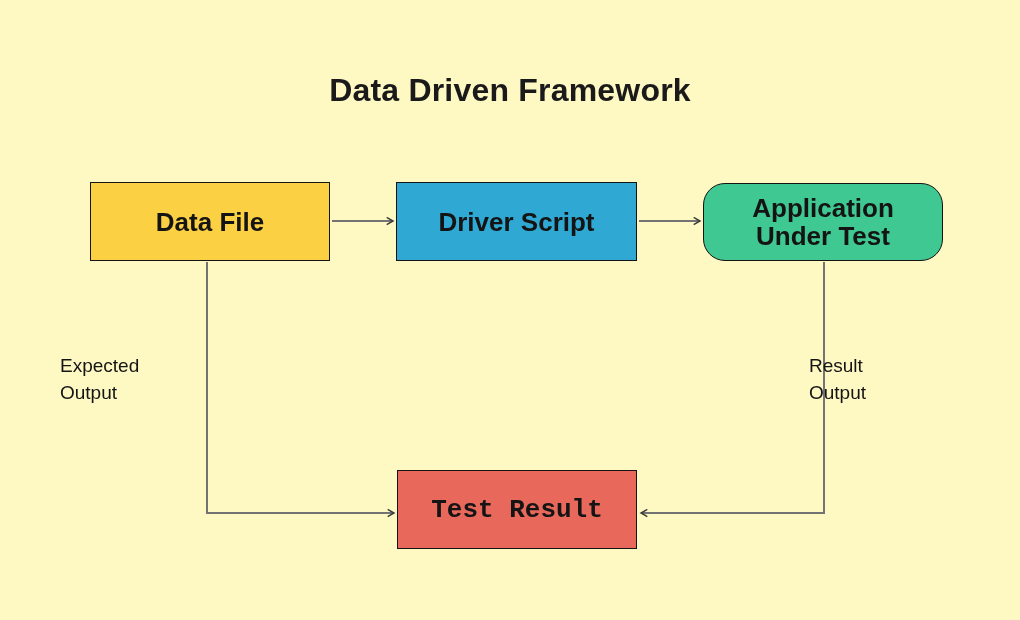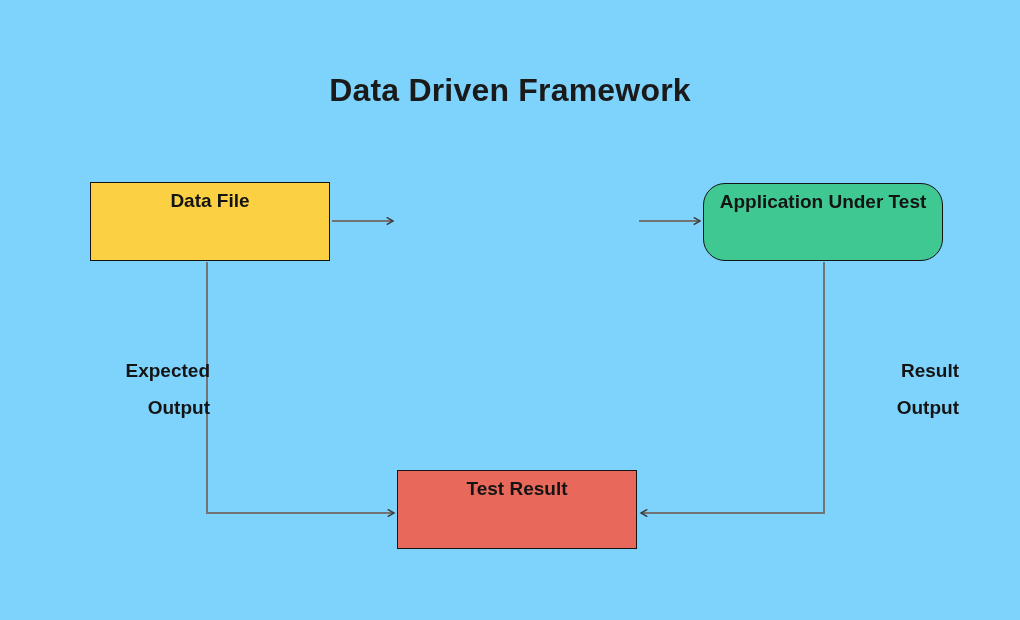--- a/index.html
+++ b/index.html
@@ -3,62 +3,63 @@
 <meta charset="utf-8">
 <style>
   * { box-sizing: border-box; margin: 0; padding: 0; }
   html, body { background: #e9e9e9; }
   body { font-family: "Liberation Sans", sans-serif; }
 
   .canvas {
     position: relative;
     width: 1020px;
     height: 620px;
-    background: #7dd3fc;
+    background: #fef9c3;
     overflow: hidden;
   }
 
   .diagram-title {
     position: absolute;
     top: 72px;
     left: 0;
     width: 100%;
     text-align: center;
     font-size: 32px;
     font-weight: bold;
     color: #1A1A1A;
     letter-spacing: 0.2px;
   }
 
   .node {
     position: absolute;
     border: 1.6px solid #141414;
     display: flex;
+    align-items: center;
     justify-content: center;
     text-align: center;
-    font-size: 19px;
+    font-size: 26px;
     font-weight: bold;
     color: #141414;
     line-height: 28px;
     padding: 4px 14px;
   }
 
   .node-data-file      { left: 90px;  top: 182px; width: 240px; height: 79px; }
   .node-driver-script  { left: 396px; top: 182px; width: 241px; height: 79px; }
   .node-aut            { left: 703px; top: 183px; width: 240px; height: 78px; border-radius: 22px; }
-  .node-test-result    { left: 397px; top: 470px; width: 240px; height: 79px; }
+  .node-test-result    { left: 397px; top: 470px; width: 240px; height: 79px; font-family: Liberation Mono, monospace; }
 
   .edge-label {
     position: absolute;
     width: 150px;
-    text-align: right;
+    text-align: left;
     font-size: 19px;
-    font-weight: bold;
+    font-weight: normal;
     color: #141414;
-    line-height: 37px;
+    line-height: 27px;
     white-space: pre-line;
   }
   .edge-label-expected { left: 60px;  top: 352px; }
   .edge-label-actual   { left: 809px; top: 352px; }
 
   .connectors {
     position: absolute;
     top: 0;
     left: 0;
     width: 1020px;
@@ -82,20 +83,23 @@
     <line x1="332" y1="221" x2="393" y2="221" stroke="#737373" stroke-width="2" marker-end="url(#arrow)"></line>
     <line x1="639" y1="221" x2="700" y2="221" stroke="#737373" stroke-width="2" marker-end="url(#arrow)"></line>
     <polyline points="207,262 207,513 394,513" fill="none" stroke="#737373" stroke-width="2" marker-end="url(#arrow)"></polyline>
     <polyline points="824,262 824,513 641,513" fill="none" stroke="#737373" stroke-width="2" marker-end="url(#arrow)"></polyline>
   </svg>
 
   <div class="node node-data-file" style="background-color: rgb(251, 209, 67);">
     <span>Data File</span>
   </div>
 
+  <div class="node node-driver-script" style="background-color: rgb(47, 169, 211);">
+    <span>Driver Script</span>
+  </div>
 
   <div class="node node-aut" style="background-color: rgb(63, 200, 145);">
     <span>Application Under Test</span>
   </div>
 
   <div class="node node-test-result" style="background-color: rgb(232, 105, 91);">
     <span>Test Result</span>
   </div>
 
   <div class="edge-label edge-label-expected">Expected

